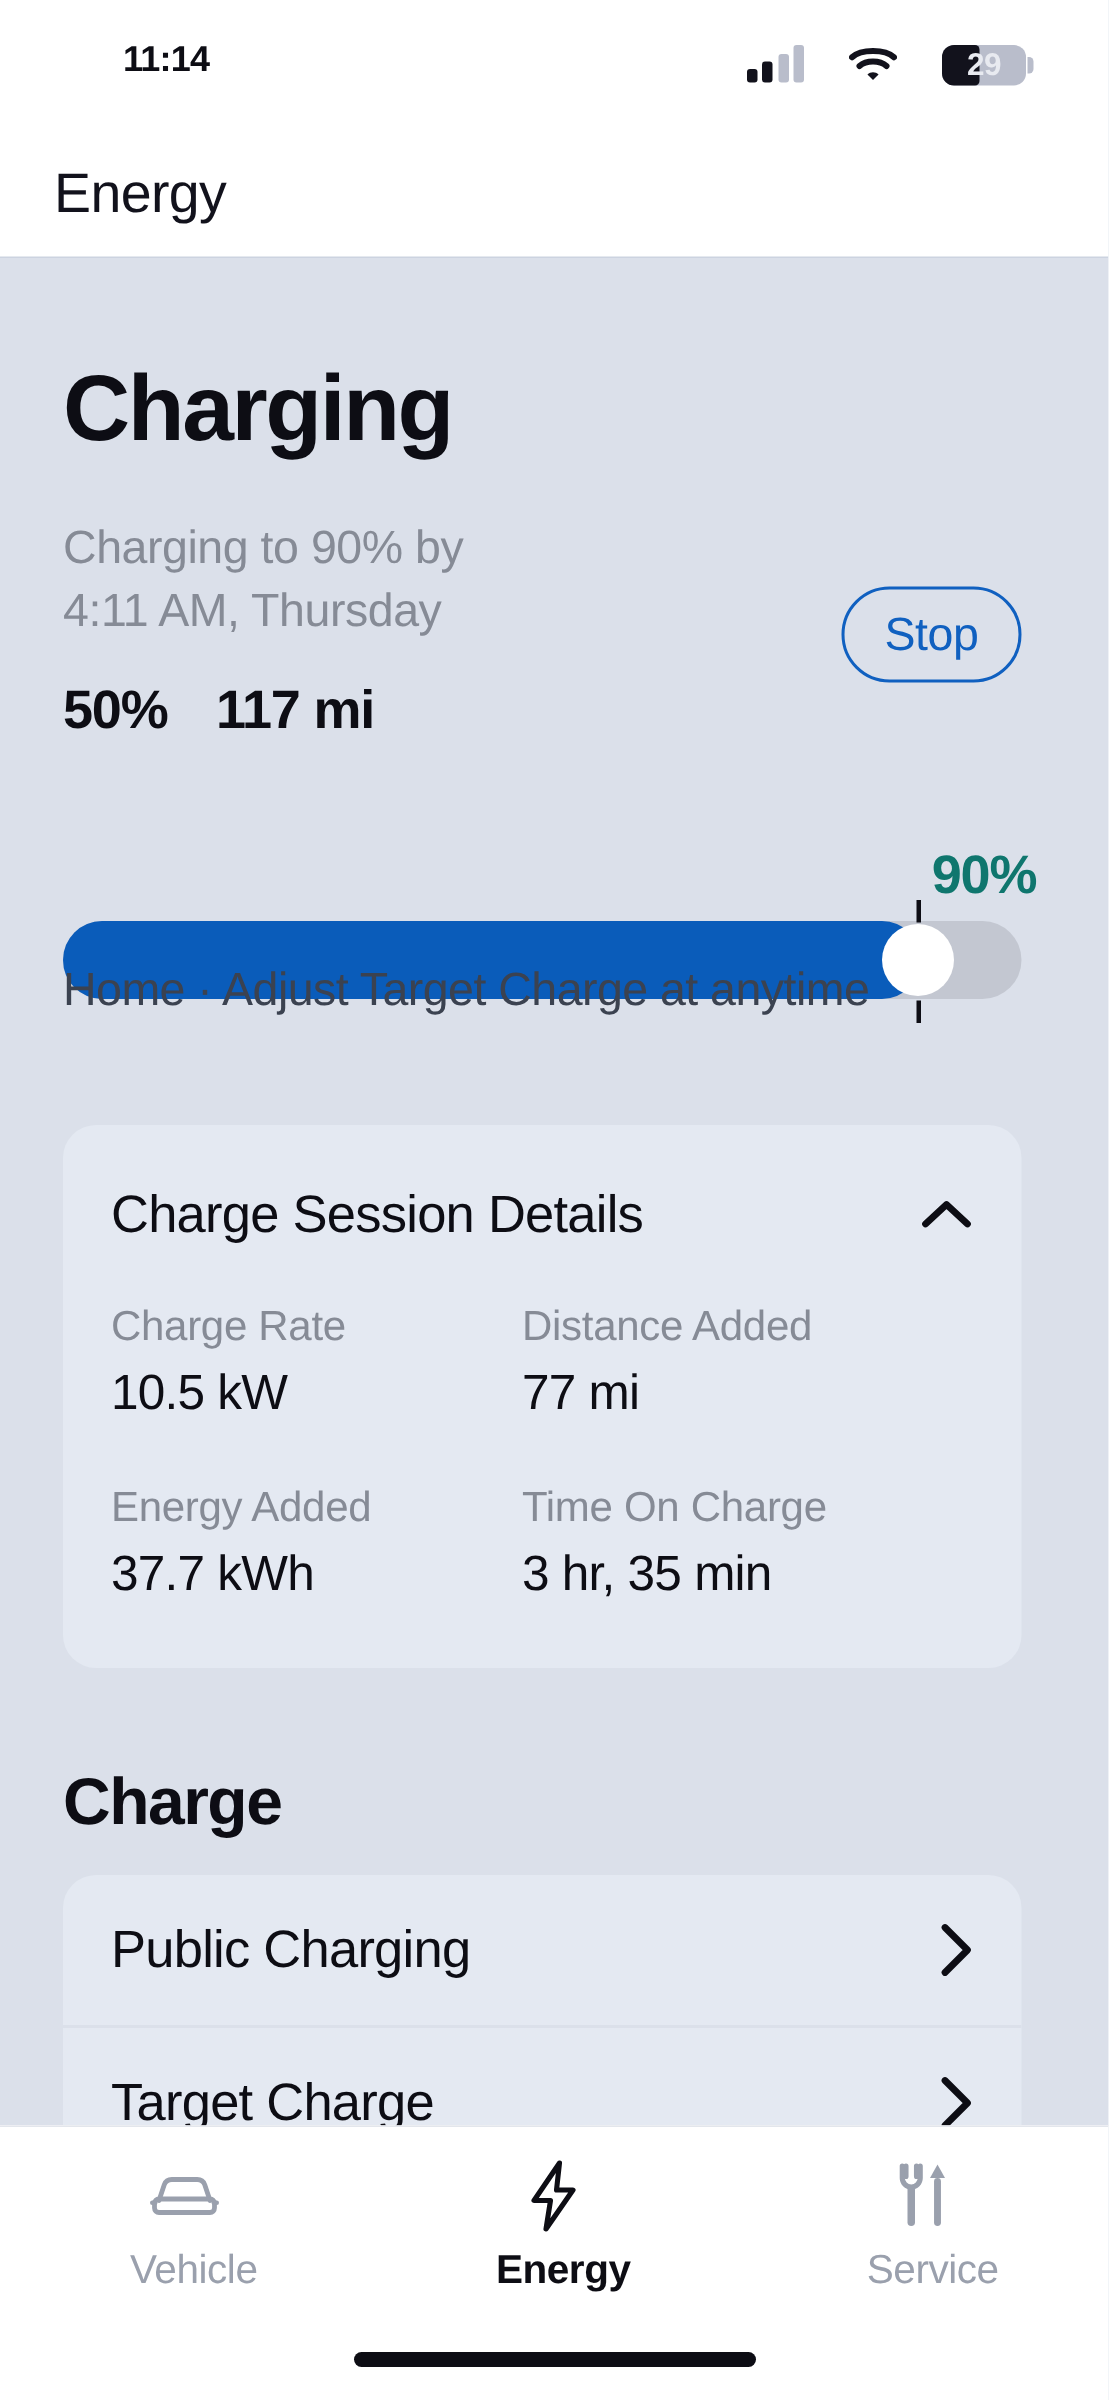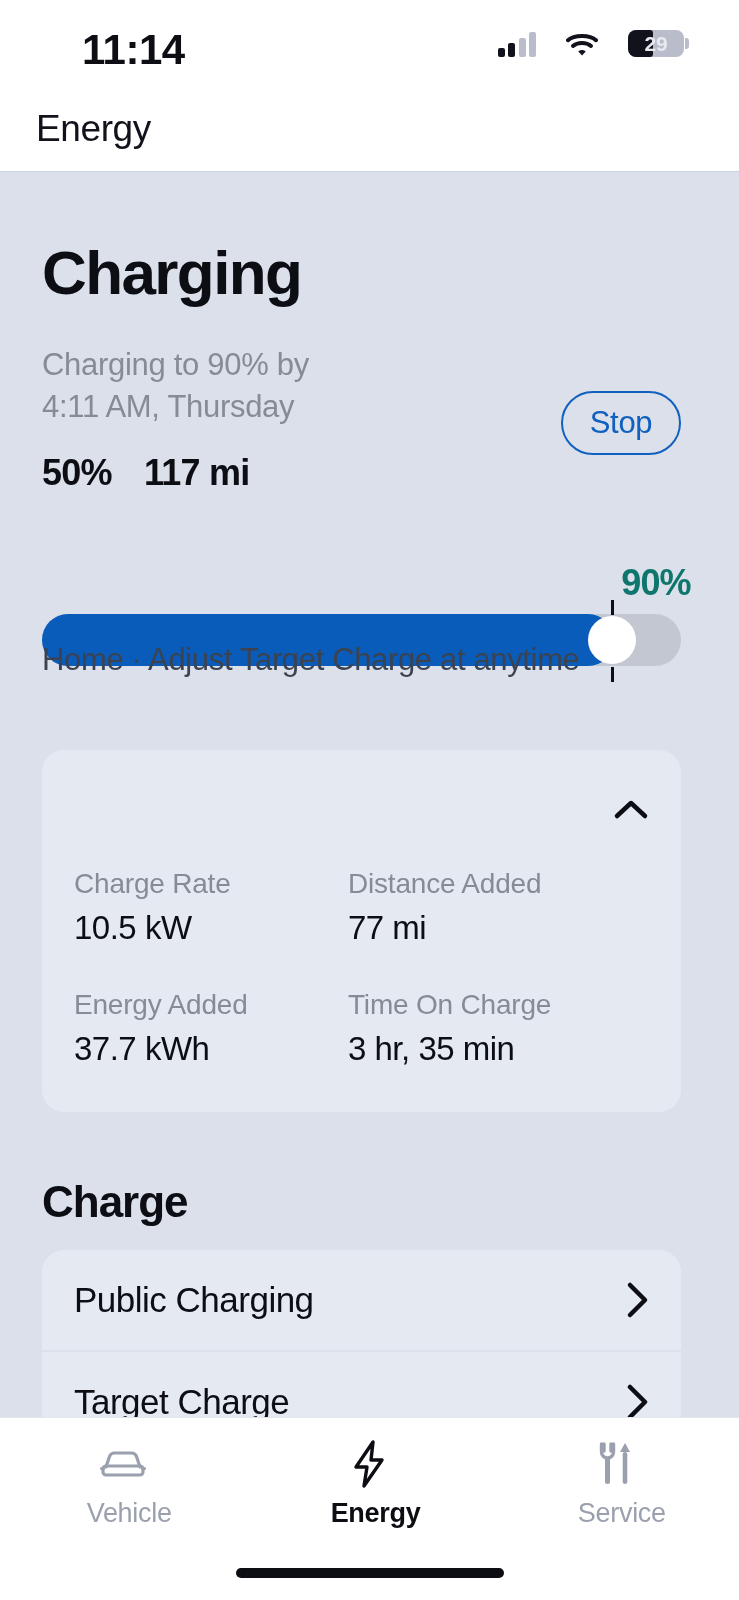--- a/index.html
+++ b/index.html
@@ -27,31 +27,31 @@
     position: absolute;
     top: 0; left: 0;
     width: 739px;
     height: 88px;
     background: #ffffff;
   }
   .status-time {
     position: absolute;
     left: 82px;
     top: 26px;
-    font-size: 42px;
+    font-size: 24px;
     font-weight: 600;
     letter-spacing: -0.5px;
     color: #0d0d14;
   }
   .status-right {
     position: absolute;
     right: 55px;
     top: 30px;
     display: flex;
-    align-items: flex-end;
+    align-items: flex-start;
     gap: 30px;
   }
   .signal {
     display: flex;
     align-items: flex-end;
     gap: 3.5px;
     height: 25px;
   }
   .signal i {
     display: block;
@@ -444,20 +444,21 @@
         <div class="fill"></div>
       </div>
       <div class="tick top"></div>
       <div class="tick bot"></div>
       <div class="thumb"></div>
     </div>
 
     <div class="slider-note">Home · Adjust Target Charge at anytime</div>
 
     <div class="card">
+      <div class="card-title">Charge Session Details</div>
       <div class="chev-up">
         <svg width="48" height="40" viewBox="0 0 48 40">
           <path d="M10 26 L24 13 L38 26" stroke="#0d0d14" stroke-width="4.5" fill="none" stroke-linecap="round" stroke-linejoin="round"></path>
         </svg>
       </div>
       <div class="grid">
         <div class="row">
           <div class="cell">
             <div class="lbl">Charge Rate</div>
             <div class="val">10.5 kW</div>

